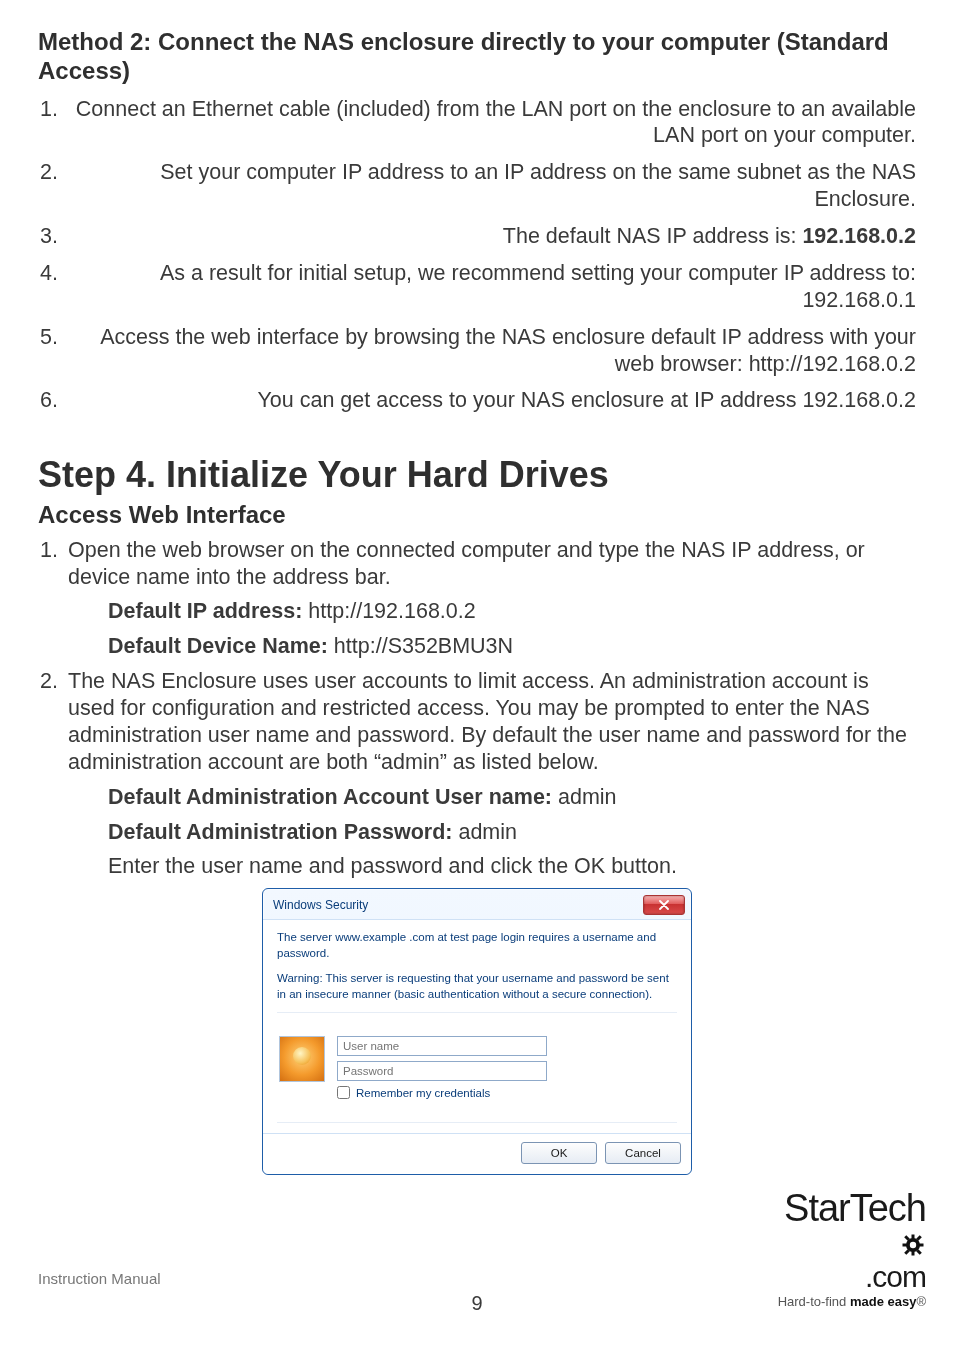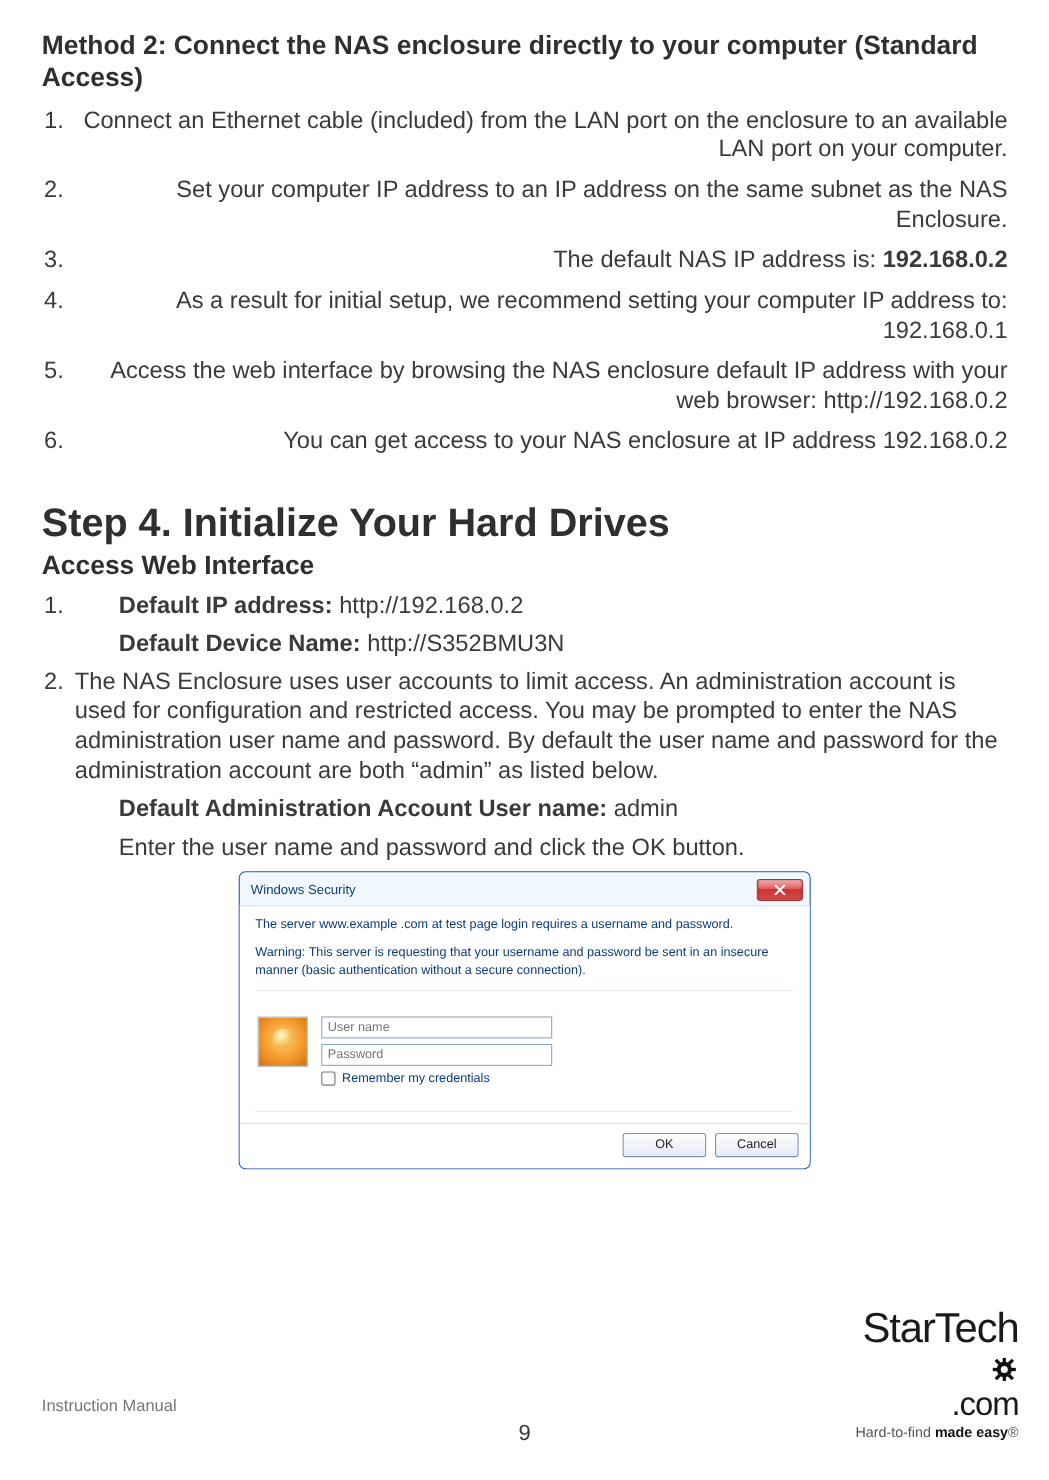--- a/index.html
+++ b/index.html
@@ -65,21 +65,21 @@
     font-size: 21.5px;
     line-height: 1.25;
   }
   ol.sub > li {
     margin-bottom: 8px;
     padding-left: 4px;
   }
 
   
   .dialog-wrap {
-    width: 520px;
+    width: 430px;
     margin: 8px auto 0 auto;
   }
   .dialog {
     border: 1px solid #1e5da8;
     border-radius: 6px;
     background: linear-gradient(#f2f8ff, #e7f1fc);
     font-family: "Segoe UI", Tahoma, sans-serif;
     font-size: 11.5px;
     color: #0b3d91;
     position: relative;
@@ -252,31 +252,35 @@
     <li>As a result for initial setup, we recommend setting your computer IP address to: 192.168.0.1</li>
     <li>Access the web interface by browsing the NAS enclosure default IP address with your web browser:  http://192.168.0.2</li>
     <li>You can get access to your NAS enclosure at IP address 192.168.0.2</li>
   </ol>
 
   <div class="h1">Step 4. Initialize Your Hard Drives</div>
   <div class="h3b">Access Web Interface</div>
 
   <ol class="sub">
     <li>
+      <span>Open the web browser on the connected computer and type the NAS IP address, or device name into the address bar.</span>
       <div class="indent">
         <span class="bold">Default IP address:</span><span> http://192.168.0.2</span>
       </div>
       <div class="indent">
         <span class="bold">Default Device Name:</span><span> http://S352BMU3N</span>
       </div>
     </li>
     <li>
       <span>The NAS Enclosure uses user accounts to limit access. An administration account is used for configuration and restricted access. You may be prompted to enter the NAS administration user name and password. By default the user name and password for the administration account are both “admin” as listed below.</span>
       <div class="indent">
         <span class="bold">Default Administration Account User name:</span><span> admin</span>
+      </div>
+      <div class="indent">
+        <span class="bold">Default Administration Password:</span><span> admin</span>
       </div>
       <div class="indent">Enter the user name and password and click the OK button.</div>
     </li>
   </ol>
 
   <div class="dialog-wrap">
     <div class="dialog">
       <div class="dlg-titlebar">
         <span class="dlg-title">Windows Security</span>
         <div class="dlg-close">

